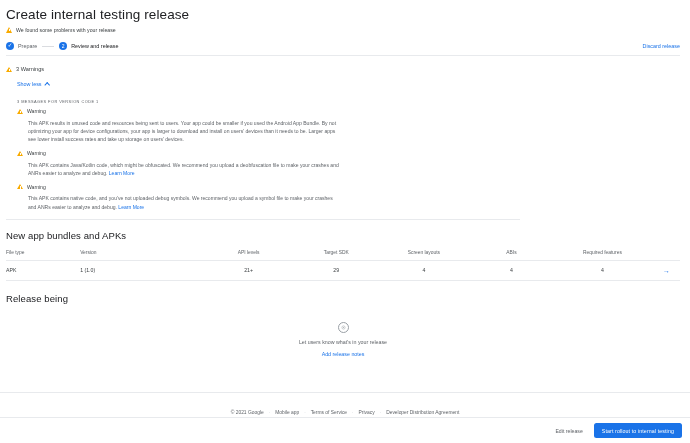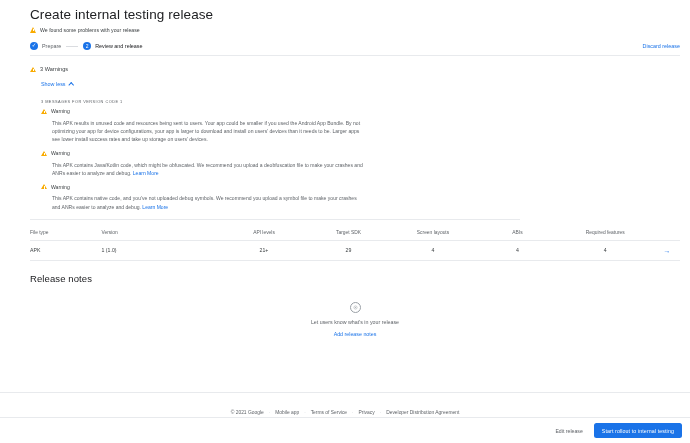--- a/index.html
+++ b/index.html
@@ -15,21 +15,20 @@
     -webkit-font-smoothing: antialiased;
     position: relative;
     overflow: hidden;
   }
   .page {
     position: absolute;
     left: 0; top: 0;
     width: 690px;
     height: 443px;
     box-sizing: border-box;
-    padding-left: 24px;
   }
   .content {
     padding: 4px 10px 0 6px;
   }
   
   .page-title {
     font-size: 13.5px;
     font-weight: 400;
     color: #202124;
     margin: 3px 0 0 0;
@@ -367,20 +366,21 @@
       <div class="msg">
         <div class="msg-head">
           <span class="warn-tri"></span>
           <span>Warning</span>
         </div>
         <div class="msg-body"><span>This APK contains native code, and you've not uploaded debug symbols. We recommend you upload a symbol file to make your crashes and ANRs easier to analyze and debug.</span> <a href="#">Learn More</a></div>
       </div>
     </div>
 
     <div class="table-wrap">
+      <h2 class="section-title" style="margin-top:10px">New app bundles and APKs</h2>
 
       <table class="bundles">
         <thead>
           <tr>
             <th class="left" style="width:11%">File type</th>
             <th class="left" style="width:18%">Version</th>
             <th style="width:14%">API levels</th>
             <th style="width:12%">Target SDK</th>
             <th style="width:14%">Screen layouts</th>
             <th style="width:12%">ABIs</th>
@@ -397,21 +397,21 @@
             <td>4</td>
             <td>4</td>
             <td>4</td>
             <td class="arrowcol"><span class="row-arrow">→</span></td>
           </tr>
         </tbody>
       </table>
     </div>
 
     <div class="relnotes">
-      <h2 class="section-title" style="margin-top:10px">Release notes</h2>
+      <h2 class="section-title" style="margin-top:10px">Release being</h2>
 
       <div class="empty-state">
         <div class="empty-icon">
           <svg width="5" height="5" viewBox="0 0 10 10" aria-hidden="true">
             <circle cx="5" cy="5" r="3.2" fill="none" stroke="#9aa0a6" stroke-width="1"></circle>
             <circle cx="5" cy="5" r="1" fill="#9aa0a6"></circle>
           </svg>
         </div>
         <div class="empty-text">Let users know what's in your release</div>
         <div class="empty-link">Add release notes</div>

